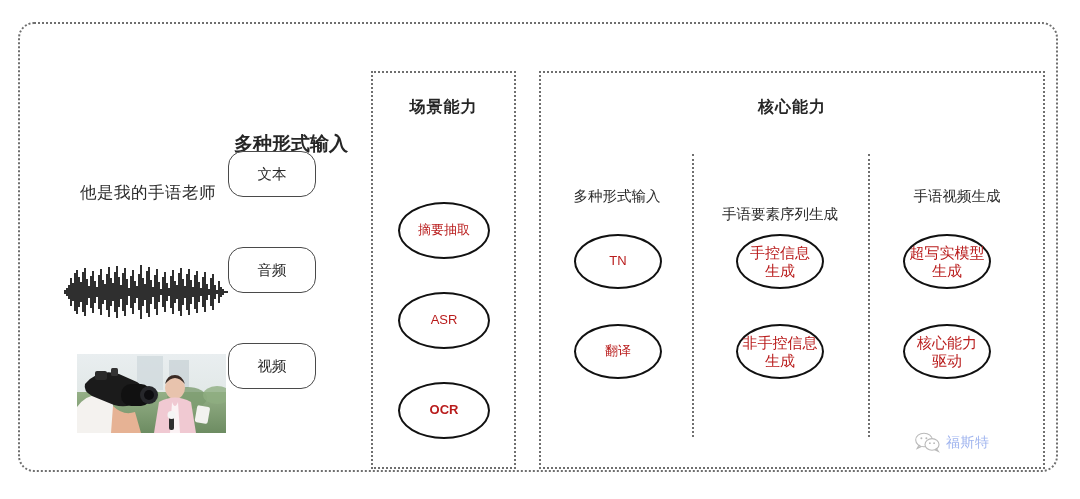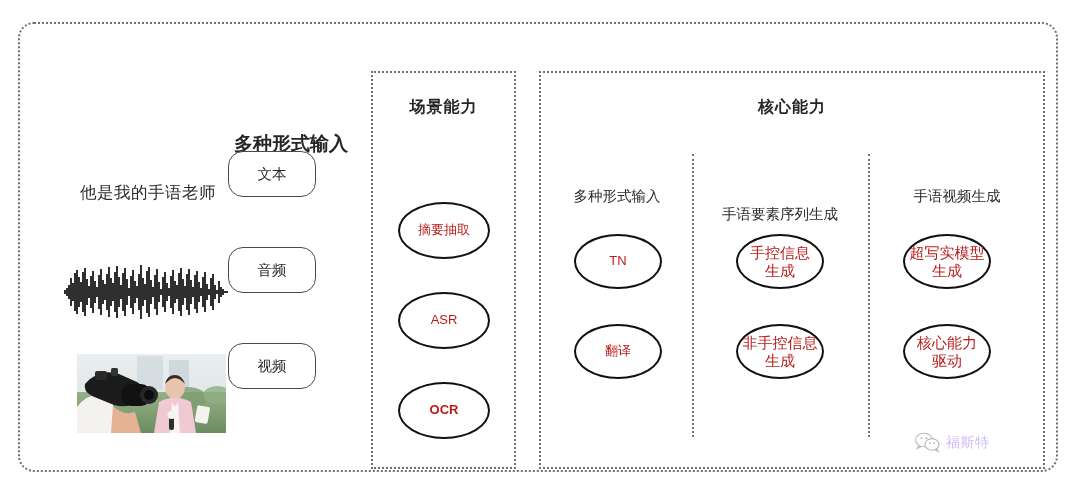--- a/index.html
+++ b/index.html
@@ -83,21 +83,21 @@
     overflow:hidden;background:#cfd6cd;
   }
 
   
   #watermark{
     position:absolute;left:915px;top:432px;
     display:flex;align-items:center;gap:5px;
     opacity:.42;
   }
   #watermark .wm-text{
-    font-size:14px;color:#8b5cf6;letter-spacing:.5px;
+    font-size:14px;color:#1d4ed8;letter-spacing:.5px;
     font-family:"DejaVu Sans",sans-serif;
   }
 </style>
 </head>
 <body>
 
 <div id="outer-frame">
 
   <div id="input-section-label">多种形式输入</div>
 

